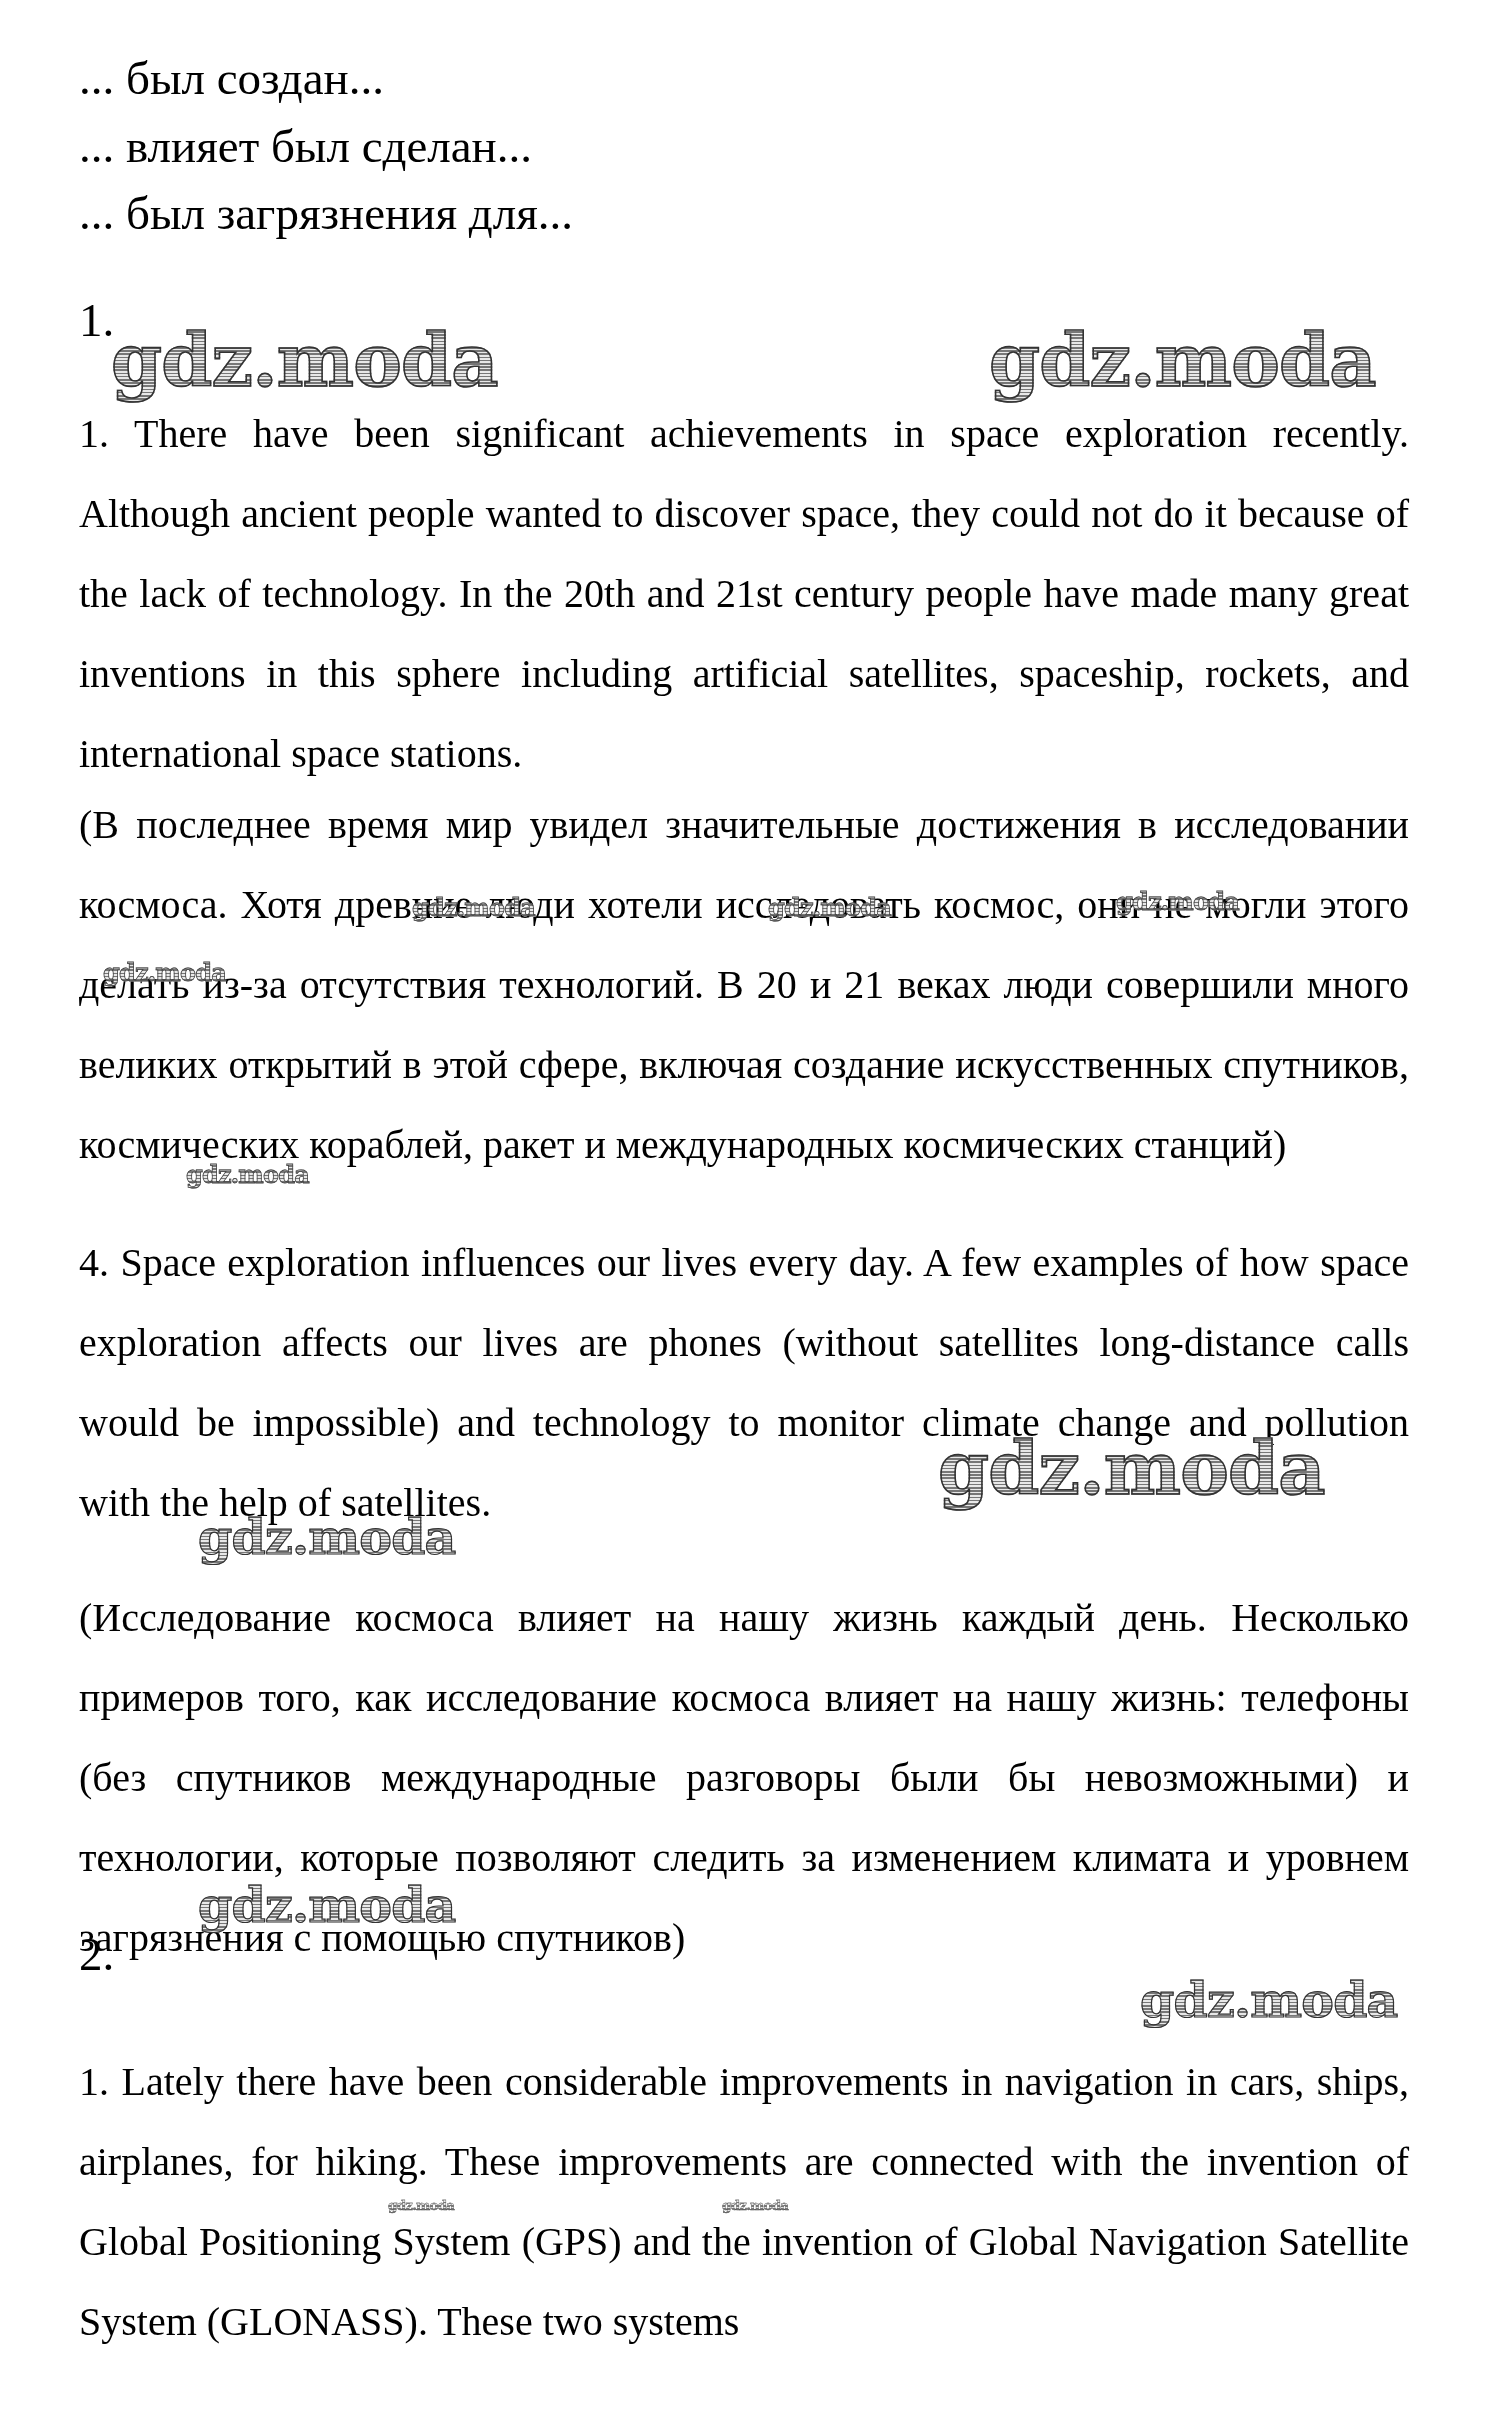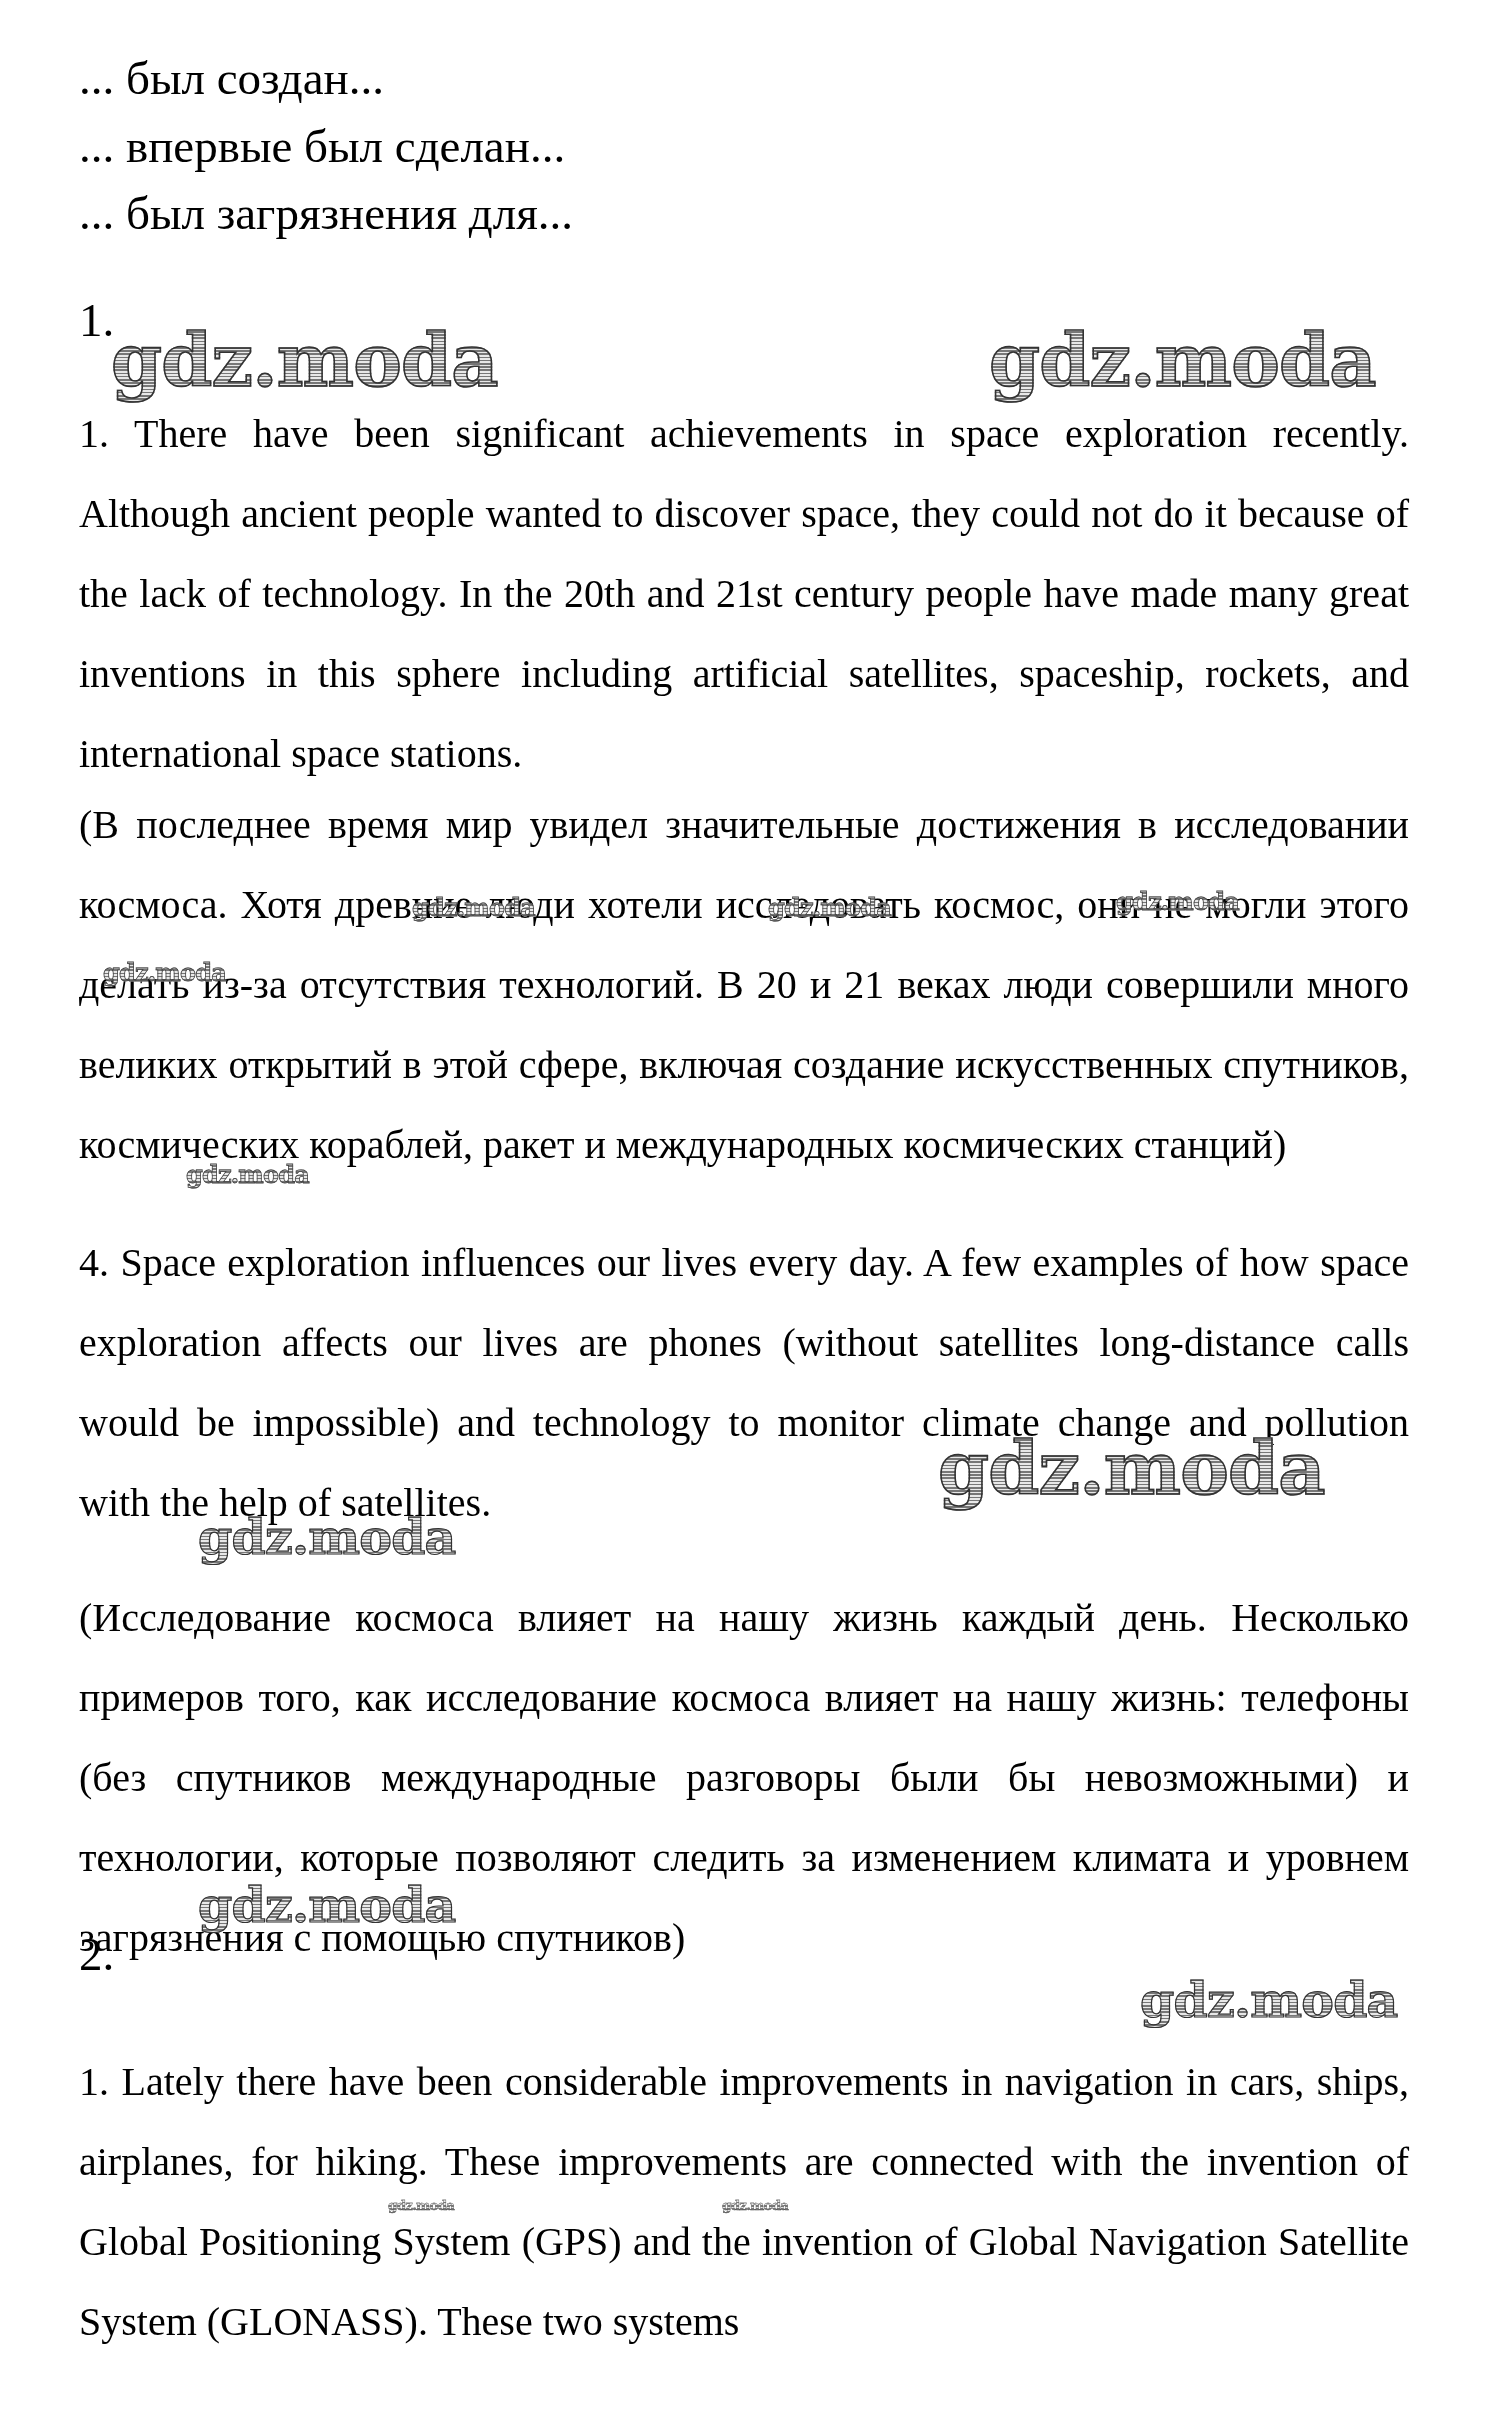--- a/index.html
+++ b/index.html
@@ -16,21 +16,21 @@
   .wm.big { font-size: 73px; }
   .wm.med { font-size: 49px; -webkit-text-stroke: 1.2px #333; }
   .wm.small { font-size: 24px; -webkit-text-stroke: 0.8px #444; }
   .wm.tiny { font-size: 13.5px; -webkit-text-stroke: 0.4px #555; }
 </style>
 </head>
 <body>
 
 <div class="page">
   <div class="line" style="top:55px">... был создан...</div>
-  <div class="line" style="top:123px">... впервые был сделан...</div>
+  <div class="line" style="top:123px">... влияет был сделан...</div>
   <div class="line" style="top:190px">... был загрязнения для...</div>
 
   <div class="line" style="top:297px">1.</div>
 
   <div class="para" style="top:394px">1. There have been significant achievements in space exploration recently. Although ancient people wanted to discover space, they could not do it because of the lack of technology. In the 20th and 21st century people have made many great inventions in this sphere including artificial satellites, spaceship, rockets, and international space stations.</div>
   <div class="para" style="top:785px">(В последнее время мир увидел значительные достижения в исследовании космоса. Хотя древние люди хотели исследовать космос, они не могли этого делать из-за отсутствия технологий. В 20 и 21 веках люди совершили много великих открытий в этой сфере, включая создание искусственных спутников, космических кораблей, ракет и международных космических станций)</div>
 
   <div class="para" style="top:1223px">4. Space exploration influences our lives every day. A few examples of how space exploration affects our lives are phones (without satellites long-distance calls would be impossible) and technology to monitor climate change and pollution with the help of satellites.</div>
   <div class="para" style="top:1578px">(Исследование космоса влияет на нашу жизнь каждый день. Несколько примеров того, как исследование космоса влияет на нашу жизнь: телефоны (без спутников международные разговоры были бы невозможными) и технологии, которые позволяют следить за изменением климата и уровнем загрязнения с помощью спутников)</div>
 

